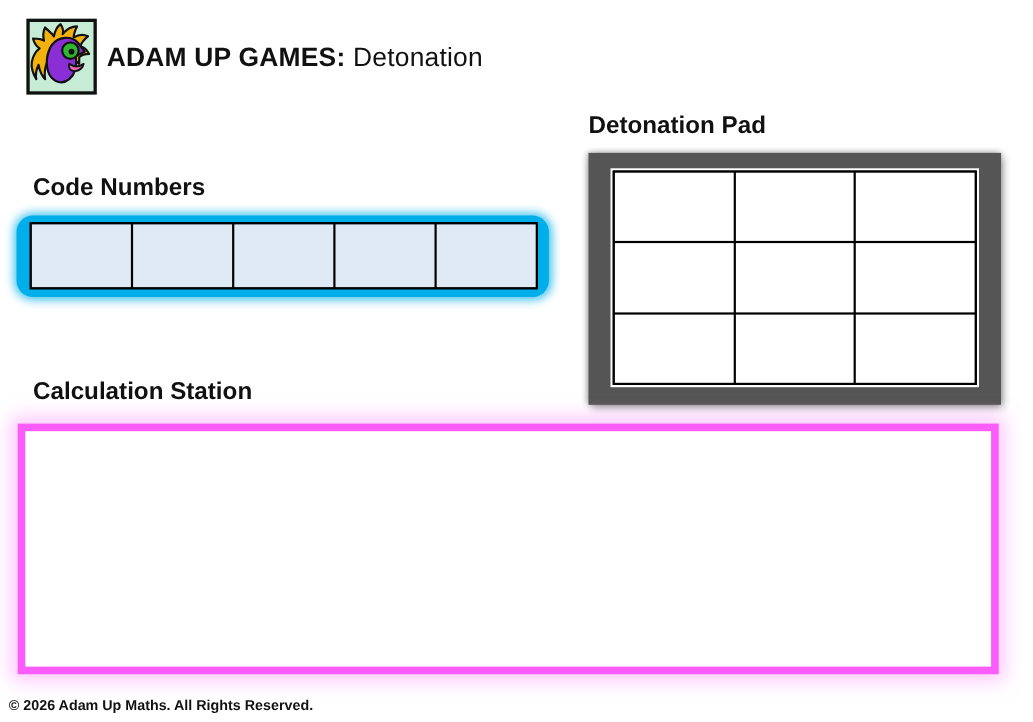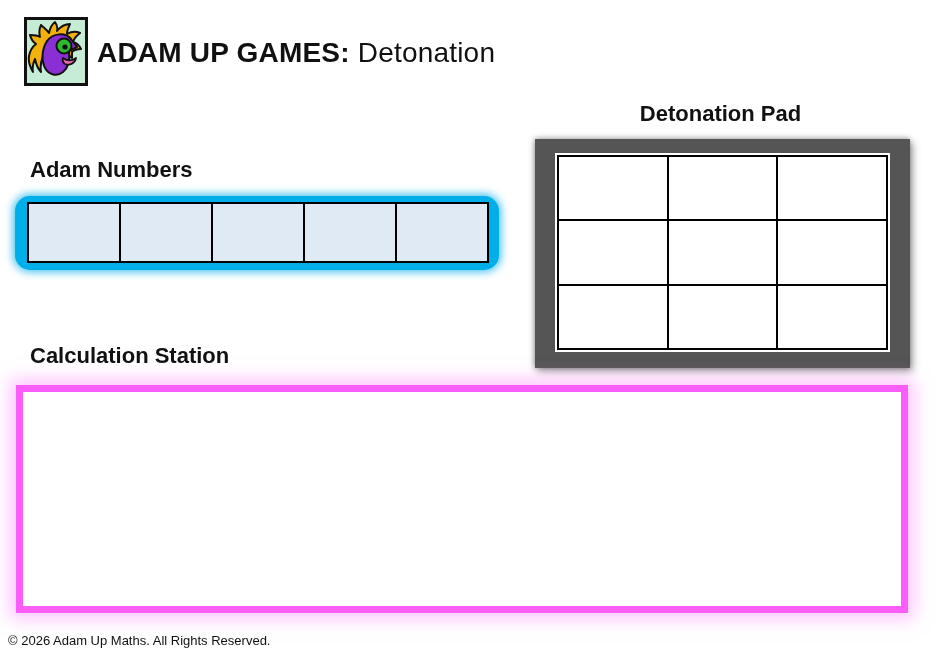--- a/index.html
+++ b/index.html
@@ -16,31 +16,31 @@
   .logo {
     position: absolute; left: 24px; top: 17px;
     width: 64px; height: 69px;
     box-sizing: border-box;
     border: 3px solid #111;
     background: var(--logo-bg, #c7ecd6);
   }
   .logo svg { display: block; width: 100%; height: 100%; }
   h1.title {
     position: absolute; left: 97px; top: 37px;
-    margin: 0; font-size: 28px; line-height: 32px;
+    margin: 0; font-size: 24px; line-height: 32px;
     font-weight: 700; letter-spacing: 0.2px; white-space: nowrap;
   }
   h1.title .game { font-weight: 400; }
 
   h2 { margin: 0; font-size: 22px; line-height: 26px; font-weight: 700; }
 
   
   .pad-label {
     position: absolute; left: 535px; top: 101px;
-    width: 371px; text-align: center;
+    width: 371px; text-align: left;
   }
   .pad {
     position: absolute; left: 535px; top: 139px;
     width: 375px; height: 229px;
     box-sizing: border-box;
     background: var(--pad-frame, #555555);
     padding: 14px 20px 16px 20px;
     box-shadow: 2px 3px 8px rgba(0,0,0,0.45), -1px -1px 5px rgba(0,0,0,0.25);
   }
   .pad-inner {
@@ -85,21 +85,21 @@
     width: 892px; height: 228px;
     box-sizing: border-box;
     background: #ffffff;
     border: 7px solid var(--accent-magenta, #fa5dfa);
     box-shadow: 0 0 16px 6px rgba(255,150,255,0.55);
   }
 
   
   .footer {
     position: absolute; left: 8px; top: 633px;
-    font-size: 13px; font-weight: 400; line-height: 16px;
+    font-size: 13px; font-weight: 700; line-height: 16px;
   }
 </style>
 </head>
 <body>
 
 <div class="logo">
   <svg viewBox="0 0 58 63" aria-hidden="true">
 
     <path d="M28 2 C30 5 31 8 30 11 C34 6 38 4 43 4 C41 8 40 11 40 14
              C45 11 49 11 53 13 C49 16 47 19 46 22 C50 23 52 25 54 29
@@ -134,21 +134,21 @@
         <div class="pad-cell"></div>
         <div class="pad-cell"></div>
         <div class="pad-cell"></div>
         <div class="pad-cell"></div>
         <div class="pad-cell"></div>
         <div class="pad-cell"></div>
       </div>
   </div>
 </div>
 
-<h2 class="code-label">Adam Numbers</h2>
+<h2 class="code-label">Code Numbers</h2>
 <div class="code-box">
   <div class="code-row">
       <div class="code-cell"></div>
       <div class="code-cell"></div>
       <div class="code-cell"></div>
       <div class="code-cell"></div>
       <div class="code-cell"></div>
     </div>
 </div>
 

